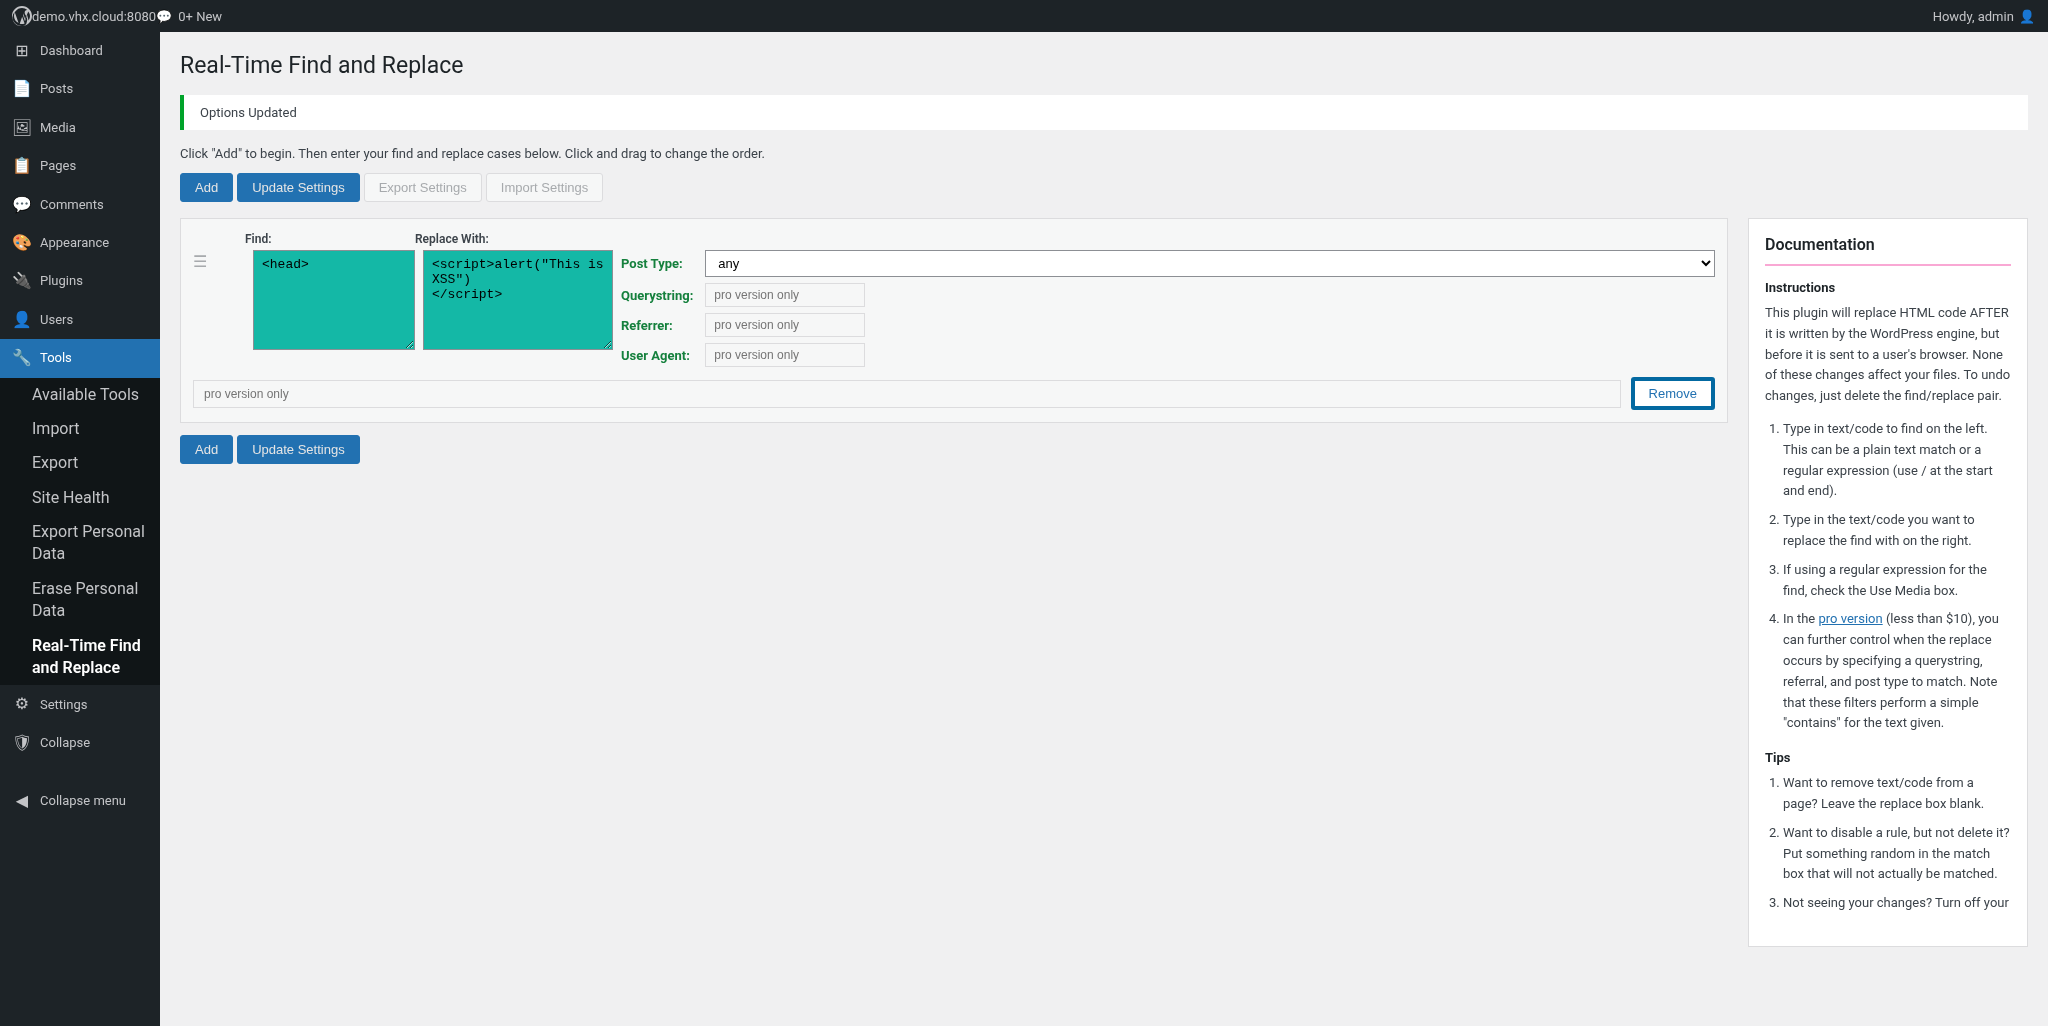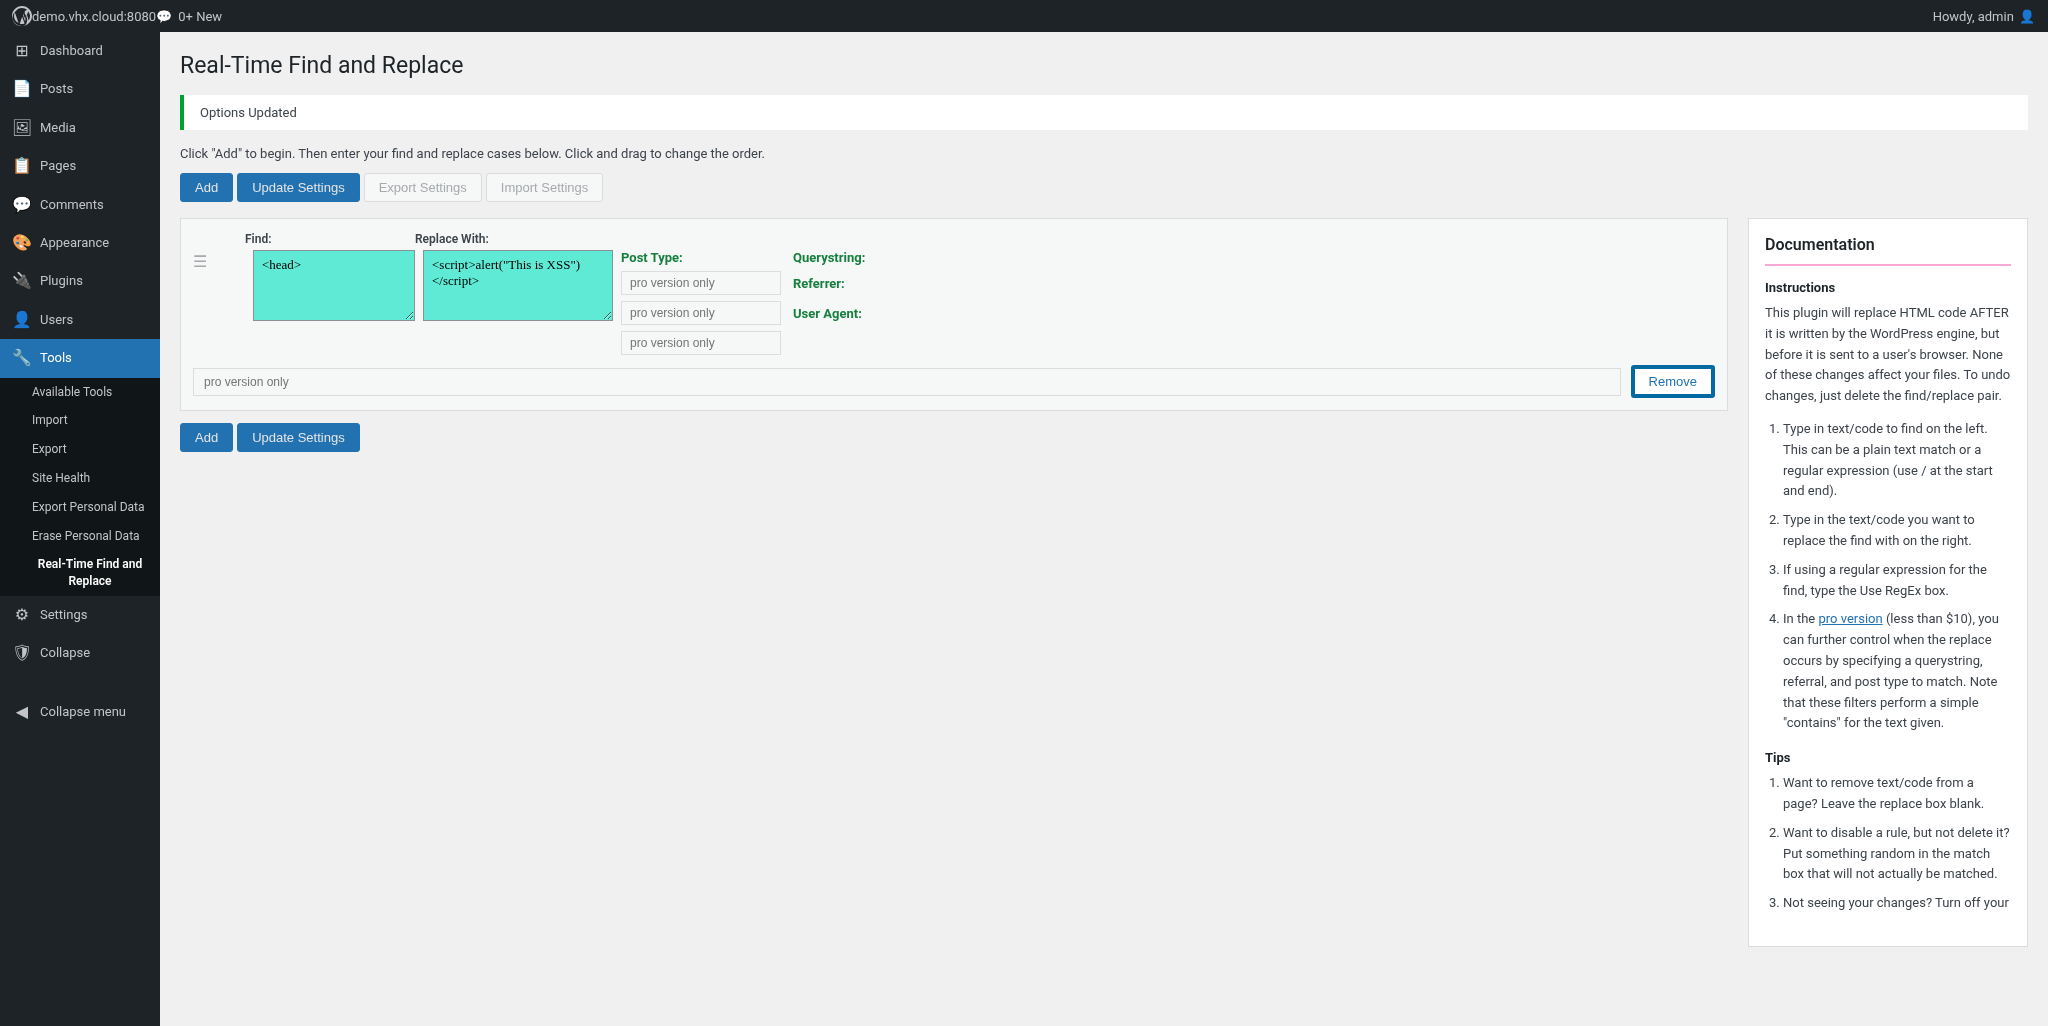--- a/index.html
+++ b/index.html
@@ -38,21 +38,21 @@
       color: #c3c4c7;
       cursor: pointer;
       font-size: 13px;
       line-height: 1.4;
       position: relative;
     }
     .menu-item.active { background: #2271b1; color: #fff; }
     .menu-item .menu-icon { width: 20px; text-align: center; font-size: 16px; flex-shrink: 0; }
     .menu-item .menu-label { font-size: 13px; }
     .submenu { background: #101517; }
-    .submenu .menu-item { padding: 6px 12px 6px 32px; font-size: 12px; color: #c3c4c7; text-align: center; }
+    .submenu .menu-item { padding: 6px 12px 6px 32px; font-size: 16px; color: #c3c4c7; }
     .submenu .menu-item.active-sub { color: #fff; font-weight: 600; }
 
     
     #main-content {
       flex: 1;
       padding: 20px 20px 20px 20px;
       overflow-y: auto;
     }
 
     .page-title {
@@ -140,27 +140,27 @@
       color: #3c434a;
       margin-bottom: 4px;
       font-weight: 600;
     }
 
     .find-col { flex: 0 0 190px; padding-left: 28px; }
     .replace-col { flex: 0 0 190px; }
 
     .rule-textarea {
       width: 100%;
-      height: 71px;
+      height: 100px;
       border: 1px solid #8c8f94;
       padding: 6px 8px;
       font-size: 13px;
-      font-family: Liberation Serif, serif;
+      font-family: Liberation Mono, monospace;
       resize: vertical;
-      background: #5eead4;
+      background: #14b8a6;
     }
 
     .options-grid {
       display: grid;
       grid-template-columns: auto 1fr;
       gap: 6px 12px;
       align-items: center;
       font-size: 13px;
     }
 
@@ -415,20 +415,25 @@
             <div class="find-col">
               <textarea class="rule-textarea" style="">&lt;head&gt;</textarea>
             </div>
             <div class="replace-col">
               <textarea class="rule-textarea" style="">&lt;script&gt;alert("This is XSS")
 &lt;/script&gt;</textarea>
             </div>
             <div style="flex:1;">
               <div class="options-grid">
                 <span class="options-label">Post Type:</span>
+                <select class="post-type-select">
+                  <option>any</option>
+                  <option>post</option>
+                  <option>page</option>
+                </select>
                 <span class="options-label">Querystring:</span>
                 <input type="text" class="pro-input" placeholder="pro version only" readonly="" style="">
                 <span class="options-label">Referrer:</span>
                 <input type="text" class="pro-input" placeholder="pro version only" readonly="" style="">
                 <span class="options-label">User Agent:</span>
                 <input type="text" class="pro-input" placeholder="pro version only" readonly="" style="">
               </div>
             </div>
           </div>
 
@@ -451,21 +456,21 @@
         <p class="doc-intro">This plugin will replace HTML code AFTER it is written by the WordPress engine, but before it is sent to a user's browser. None of these changes affect your files. To undo changes, just delete the find/replace pair.</p>
 
         <ol class="doc-list">
           <li>
             <span>Type in text/code to find on the left. This can be a plain text match or a regular expression (use / at the start and end).</span>
           </li>
           <li>
             <span>Type in the text/code you want to replace the find with on the right.</span>
           </li>
           <li>
-            <span>If using a regular expression for the find, type the Use RegEx box.</span>
+            <span>If using a regular expression for the find, check the Use Media box.</span>
           </li>
           <li>
             In the <a href="#" class="doc-link">pro version</a> (less than $10), you can further control when the replace occurs by specifying a querystring, referral, and post type to match. Note that these filters perform a simple "contains" for the text given.
           </li>
         </ol>
 
         <div class="tips-title">Tips</div>
         <ol class="doc-list">
           <li>
             <span>Want to remove text/code from a page? Leave the replace box blank.</span>

